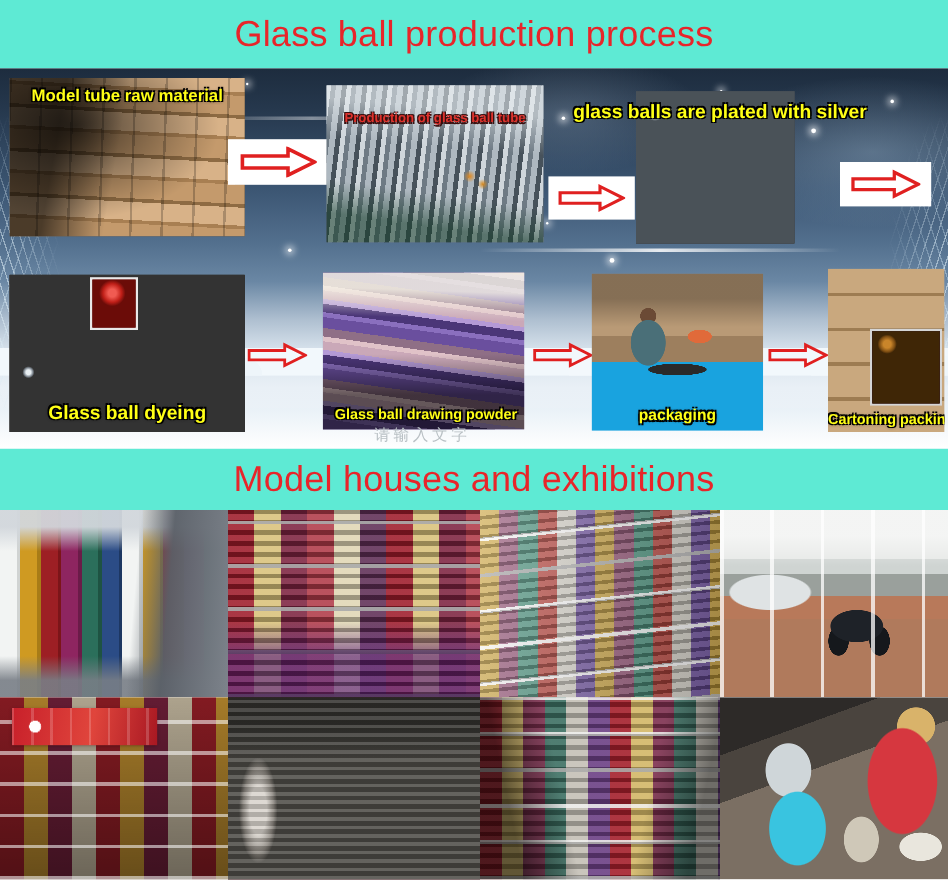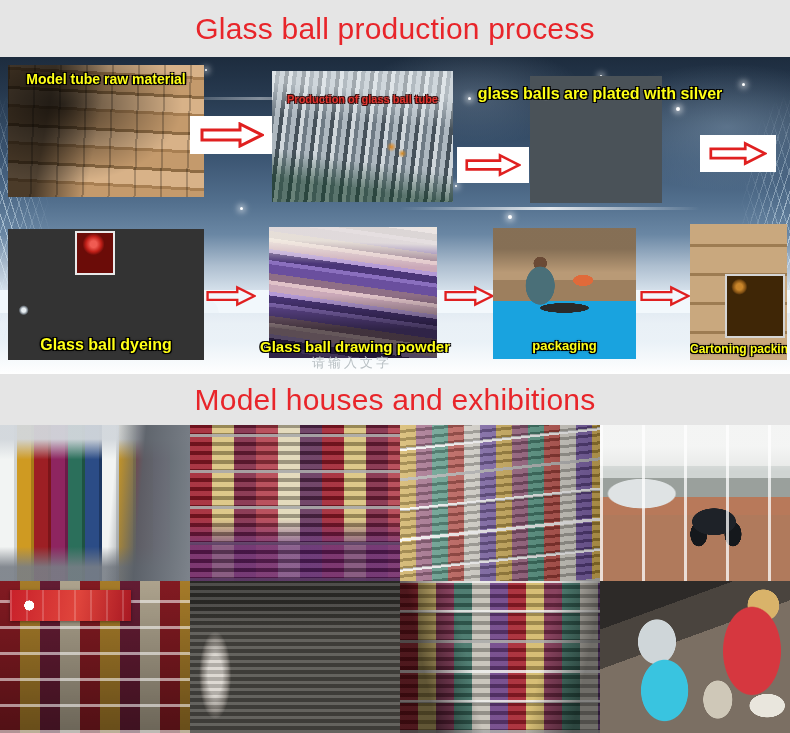--- a/index.html
+++ b/index.html
@@ -1,21 +1,21 @@
 <!DOCTYPE html>
 <html><head>
 <meta charset="utf-8">
 <style>
   * { margin:0; padding:0; box-sizing:border-box; }
   html,body { width:790px; height:733px; overflow:hidden; background:#fff;
               font-family:"Liberation Sans", sans-serif; }
   .page { position:relative; width:790px; height:733px; background:#fff; }
 
   
-  .title-bar { position:absolute; left:0; width:790px; background:#e5e5e5;
+  .title-bar { position:absolute; left:0; width:790px; background:#5eead4;
                display:flex; align-items:center; justify-content:center; }
   .title-bar .title { color:#e8252a; font-size:30px; letter-spacing:.2px;
                       font-family:"Liberation Sans", sans-serif; white-space:nowrap; }
   #title1 { top:0; height:57px; }
   #title2 { top:374px; height:51px; }
 
   
   .process { position:absolute; left:0; top:57px; width:790px; height:317px;
              overflow:hidden;
              background:
@@ -327,21 +327,21 @@
 
     <div class="arrow-box" style="left:203px;top:222px;width:56px;height:34px;background:transparent;">
       <svg width="50" height="24" viewBox="0 0 64 26">
         <path d="M2 8 H40 V2 L62 13 L40 24 V18 H2 Z" fill="none" stroke="#e02020" stroke-width="3"></path>
       </svg>
     </div>
 
     <div class="ptile" style="left:269px;top:170px;width:168px;height:131px;">
       <div class="ph ph-powder"></div>
     </div>
-    <div class="cap" style="position:absolute;left:210px;top:281px;width:290px;font-size:15px;text-align:center;color:#ffff16;font-weight:bold;text-shadow:-1.3px -1.3px 0 #000,1.3px -1.3px 0 #000,-1.3px 1.3px 0 #000,1.3px 1.3px 0 #000;">Glass ball drawing powder</div>
+    <div class="cap" style="position:absolute;left:210px;top:281px;width:290px;font-size:12px;text-align:center;color:#ffff16;font-weight:bold;text-shadow:-1.3px -1.3px 0 #000,1.3px -1.3px 0 #000,-1.3px 1.3px 0 #000,1.3px 1.3px 0 #000;">Glass ball drawing powder</div>
     <div style="position:absolute;left:272px;top:297px;width:160px;text-align:center;font-size:13px;color:#b9c0c4;letter-spacing:3px;">请输入文字</div>
 
     <div class="arrow-box" style="left:441px;top:222px;width:56px;height:34px;background:transparent;">
       <svg width="50" height="24" viewBox="0 0 64 26">
         <path d="M2 8 H40 V2 L62 13 L40 24 V18 H2 Z" fill="none" stroke="#e02020" stroke-width="3"></path>
       </svg>
     </div>
 
     <div class="ptile" style="left:493px;top:171px;width:143px;height:131px;">
       <div class="ph ph-pack"></div>

